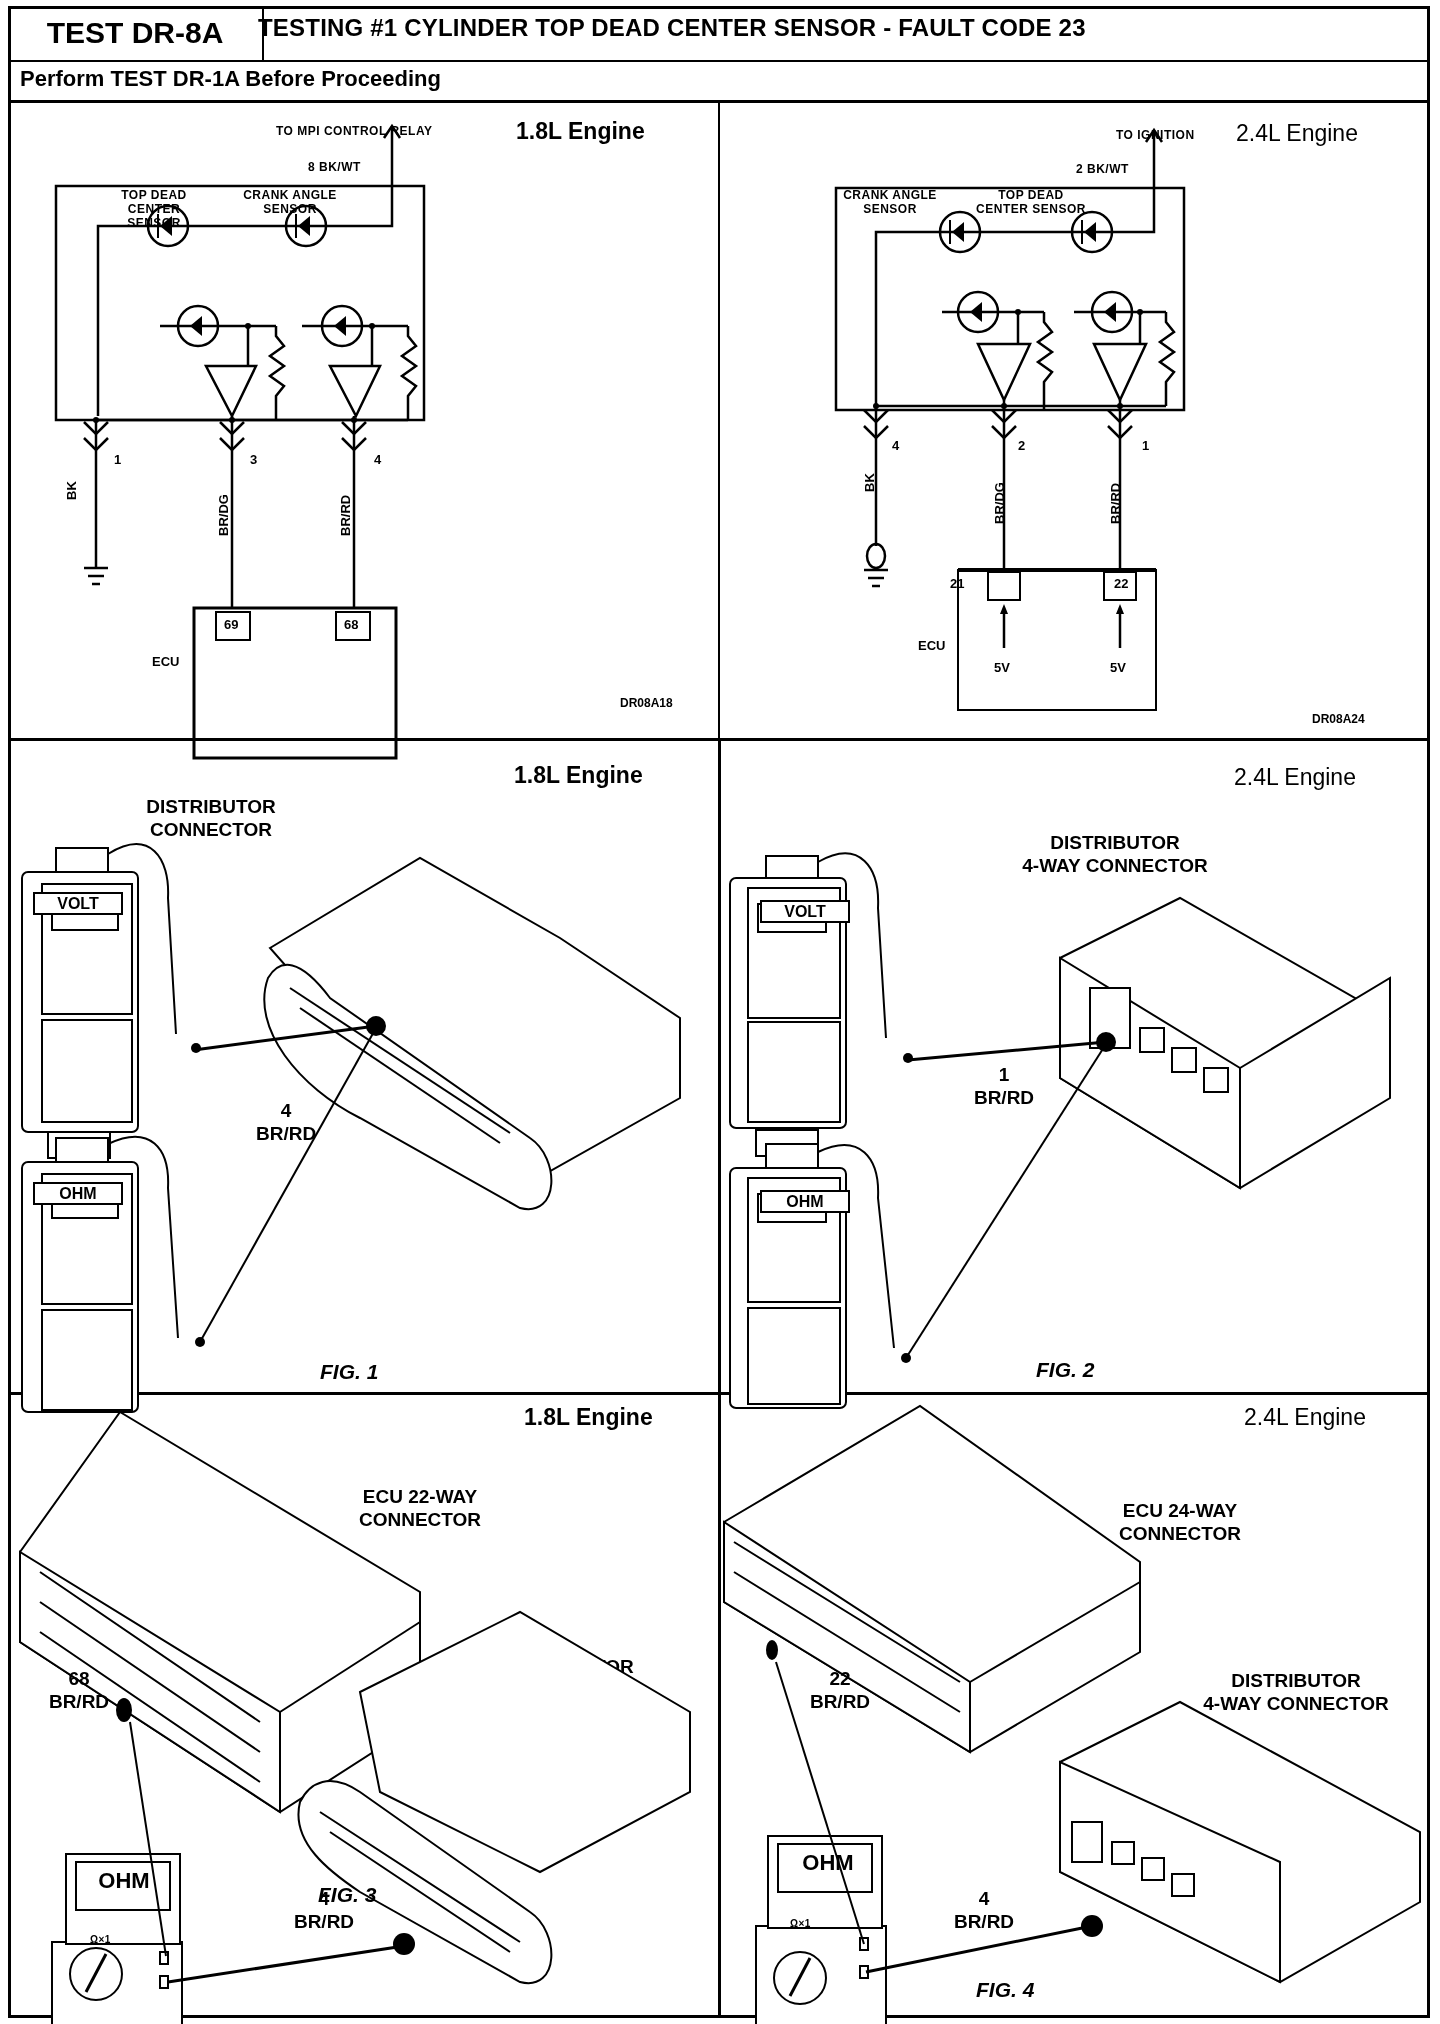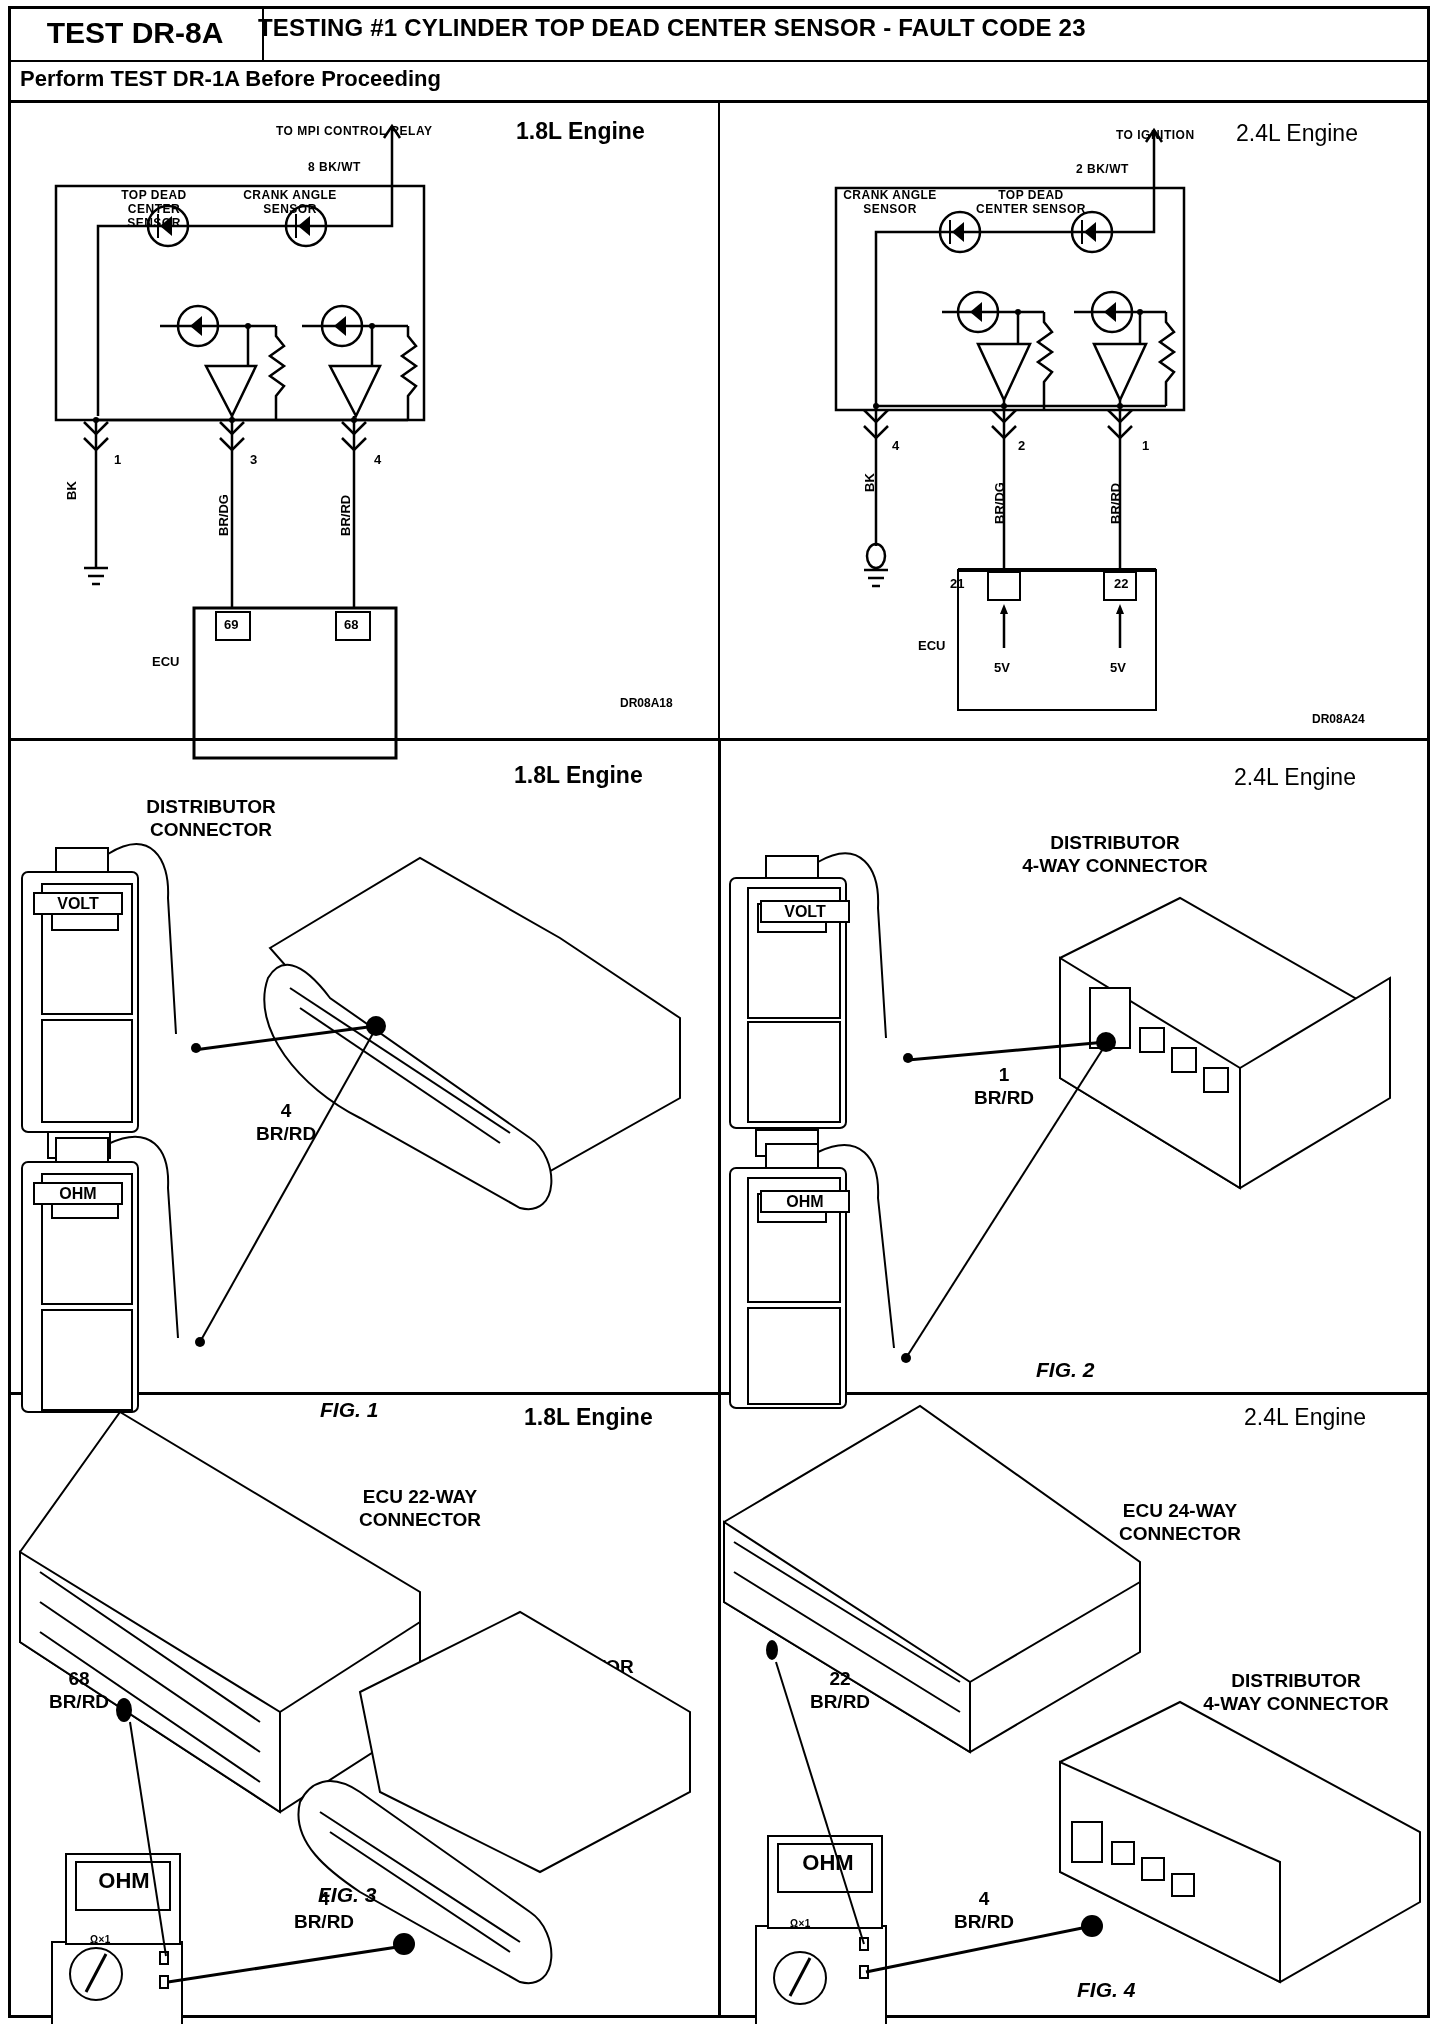--- a/index.html
+++ b/index.html
@@ -238,21 +238,21 @@
       <circle cx="200" cy="604" r="5"></circle>
     </g>
   </svg>
   <div class="lbl" style="left:80px;top:928px;width:20px;font-size:0;"></div>
   <div class="lbl" style="left:33px;top:892px;width:86px;font-size:16px;color:#000;background:#fff;border:2px solid #000;">VOLT</div>
   <div class="lbl" style="left:33px;top:1182px;width:86px;font-size:16px;color:#000;background:#fff;border:2px solid #000;">OHM</div>
   <div class="lbl" style="left:256px;top:1100px;width:60px;">
     <div>4</div>
     <div>BR/RD</div>
   </div>
-  <div class="fig" style="left:320px;top:1360px;margin-top:38px;">FIG. 1</div>
+  <div class="fig" style="left:320px;top:1360px;">FIG. 1</div>
 </section>
 
 <section>
   <div class="engine" style="left:1234px;top:764px;font-weight:normal;">2.4L Engine</div>
   <div class="lbl" style="left:990px;top:832px;width:250px;">
     <div>DISTRIBUTOR</div>
     <div>4-WAY CONNECTOR</div>
   </div>
   <svg width="720" height="654" style="left:720px;top:738px;">
     <g stroke="#000" stroke-width="2" fill="#fff">
@@ -399,14 +399,14 @@
   <div class="lbl" style="left:788px;top:1850px;width:80px;font-size:22px;">OHM</div>
   <div class="small" style="left:790px;top:1918px;font-size:10px;">Ω×1</div>
   <div class="lbl" style="left:800px;top:1668px;width:80px;">
     <div>22</div>
     <div>BR/RD</div>
   </div>
   <div class="lbl" style="left:944px;top:1888px;width:80px;">
     <div>4</div>
     <div>BR/RD</div>
   </div>
-  <div class="fig" style="left:1077px;top:1978px;">FIG. 4</div>
+  <div class="fig" style="left:976px;top:1978px;">FIG. 4</div>
 </section>
 
 </body></html>

